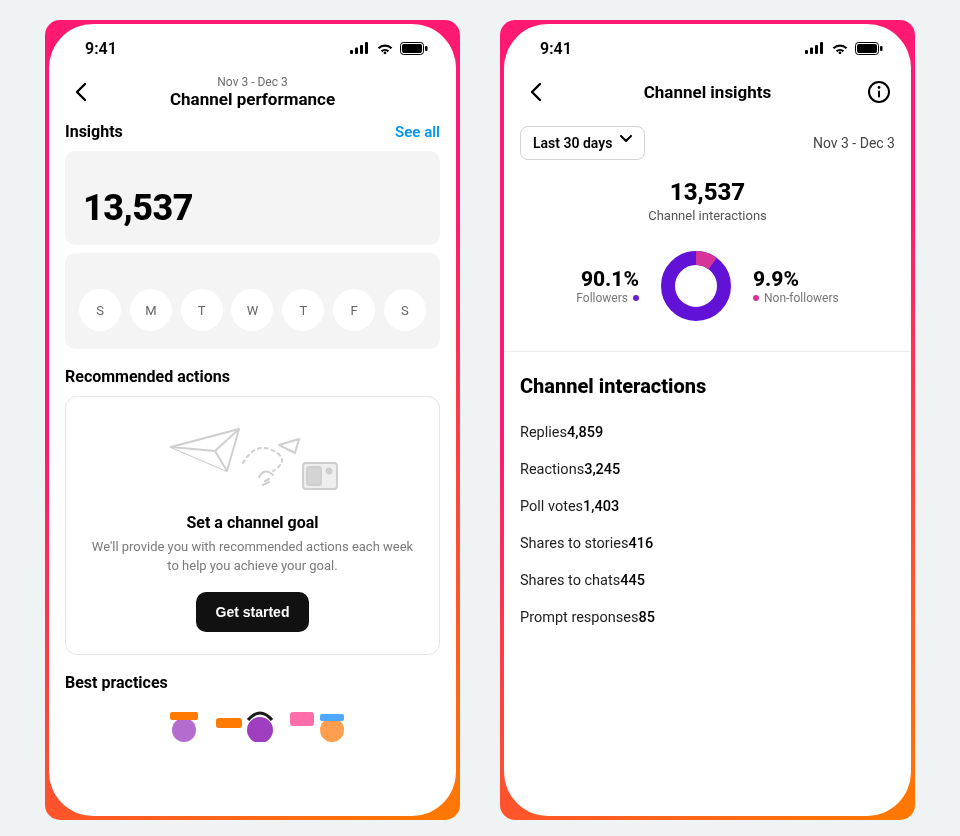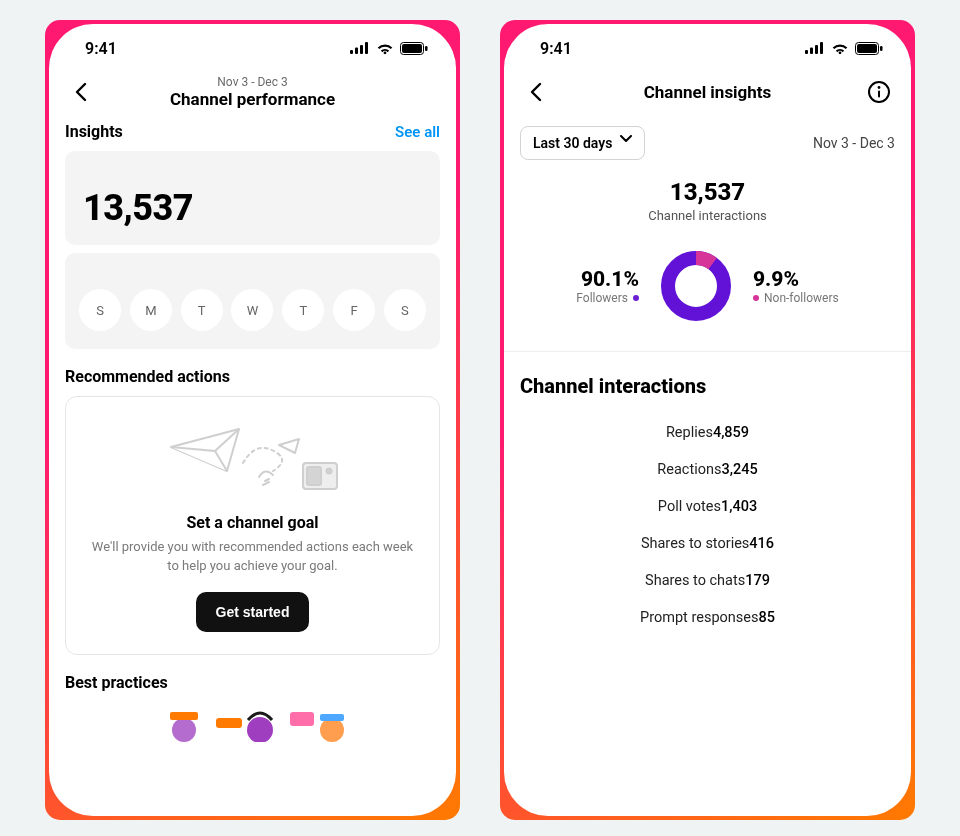--- a/index.html
+++ b/index.html
@@ -145,21 +145,21 @@
   .donut-side .donut-lbl { justify-content:flex-end; }
   .donut-side.right .donut-lbl { justify-content:flex-start; }
   .dot { width:6px;height:6px;border-radius:3px; display:inline-block;}
   .dot.purple{ background:#6b1fd1;}
   .dot.magenta{ background:#d7349a;}
 
   .divider { height:1px; background:#eeeeee; margin:0 -16px; }
 
   .ci-title { font-size:20px; font-weight:800; margin:22px 0 16px 0; }
   .stat-row {
-    display:flex; justify-content:center;
+    display:flex; justify-content:flex-start;
     font-size:14.5px; padding:10px 0;
   }
   .stat-row span:first-child { color:#222; }
   .stat-row span:last-child { font-weight:500; }
 
 </style>
 </head>
 <body>
 
 <div class="phone">
@@ -355,21 +355,21 @@
       <div class="stat-row">
         <span>Poll votes</span>
         <span>1,403</span>
       </div>
       <div class="stat-row">
         <span>Shares to stories</span>
         <span>416</span>
       </div>
       <div class="stat-row">
         <span>Shares to chats</span>
-        <span>179</span>
+        <span>445</span>
       </div>
       <div class="stat-row">
         <span>Prompt responses</span>
         <span>85</span>
       </div>
 
     </div>
   </div>
 </div>
 

